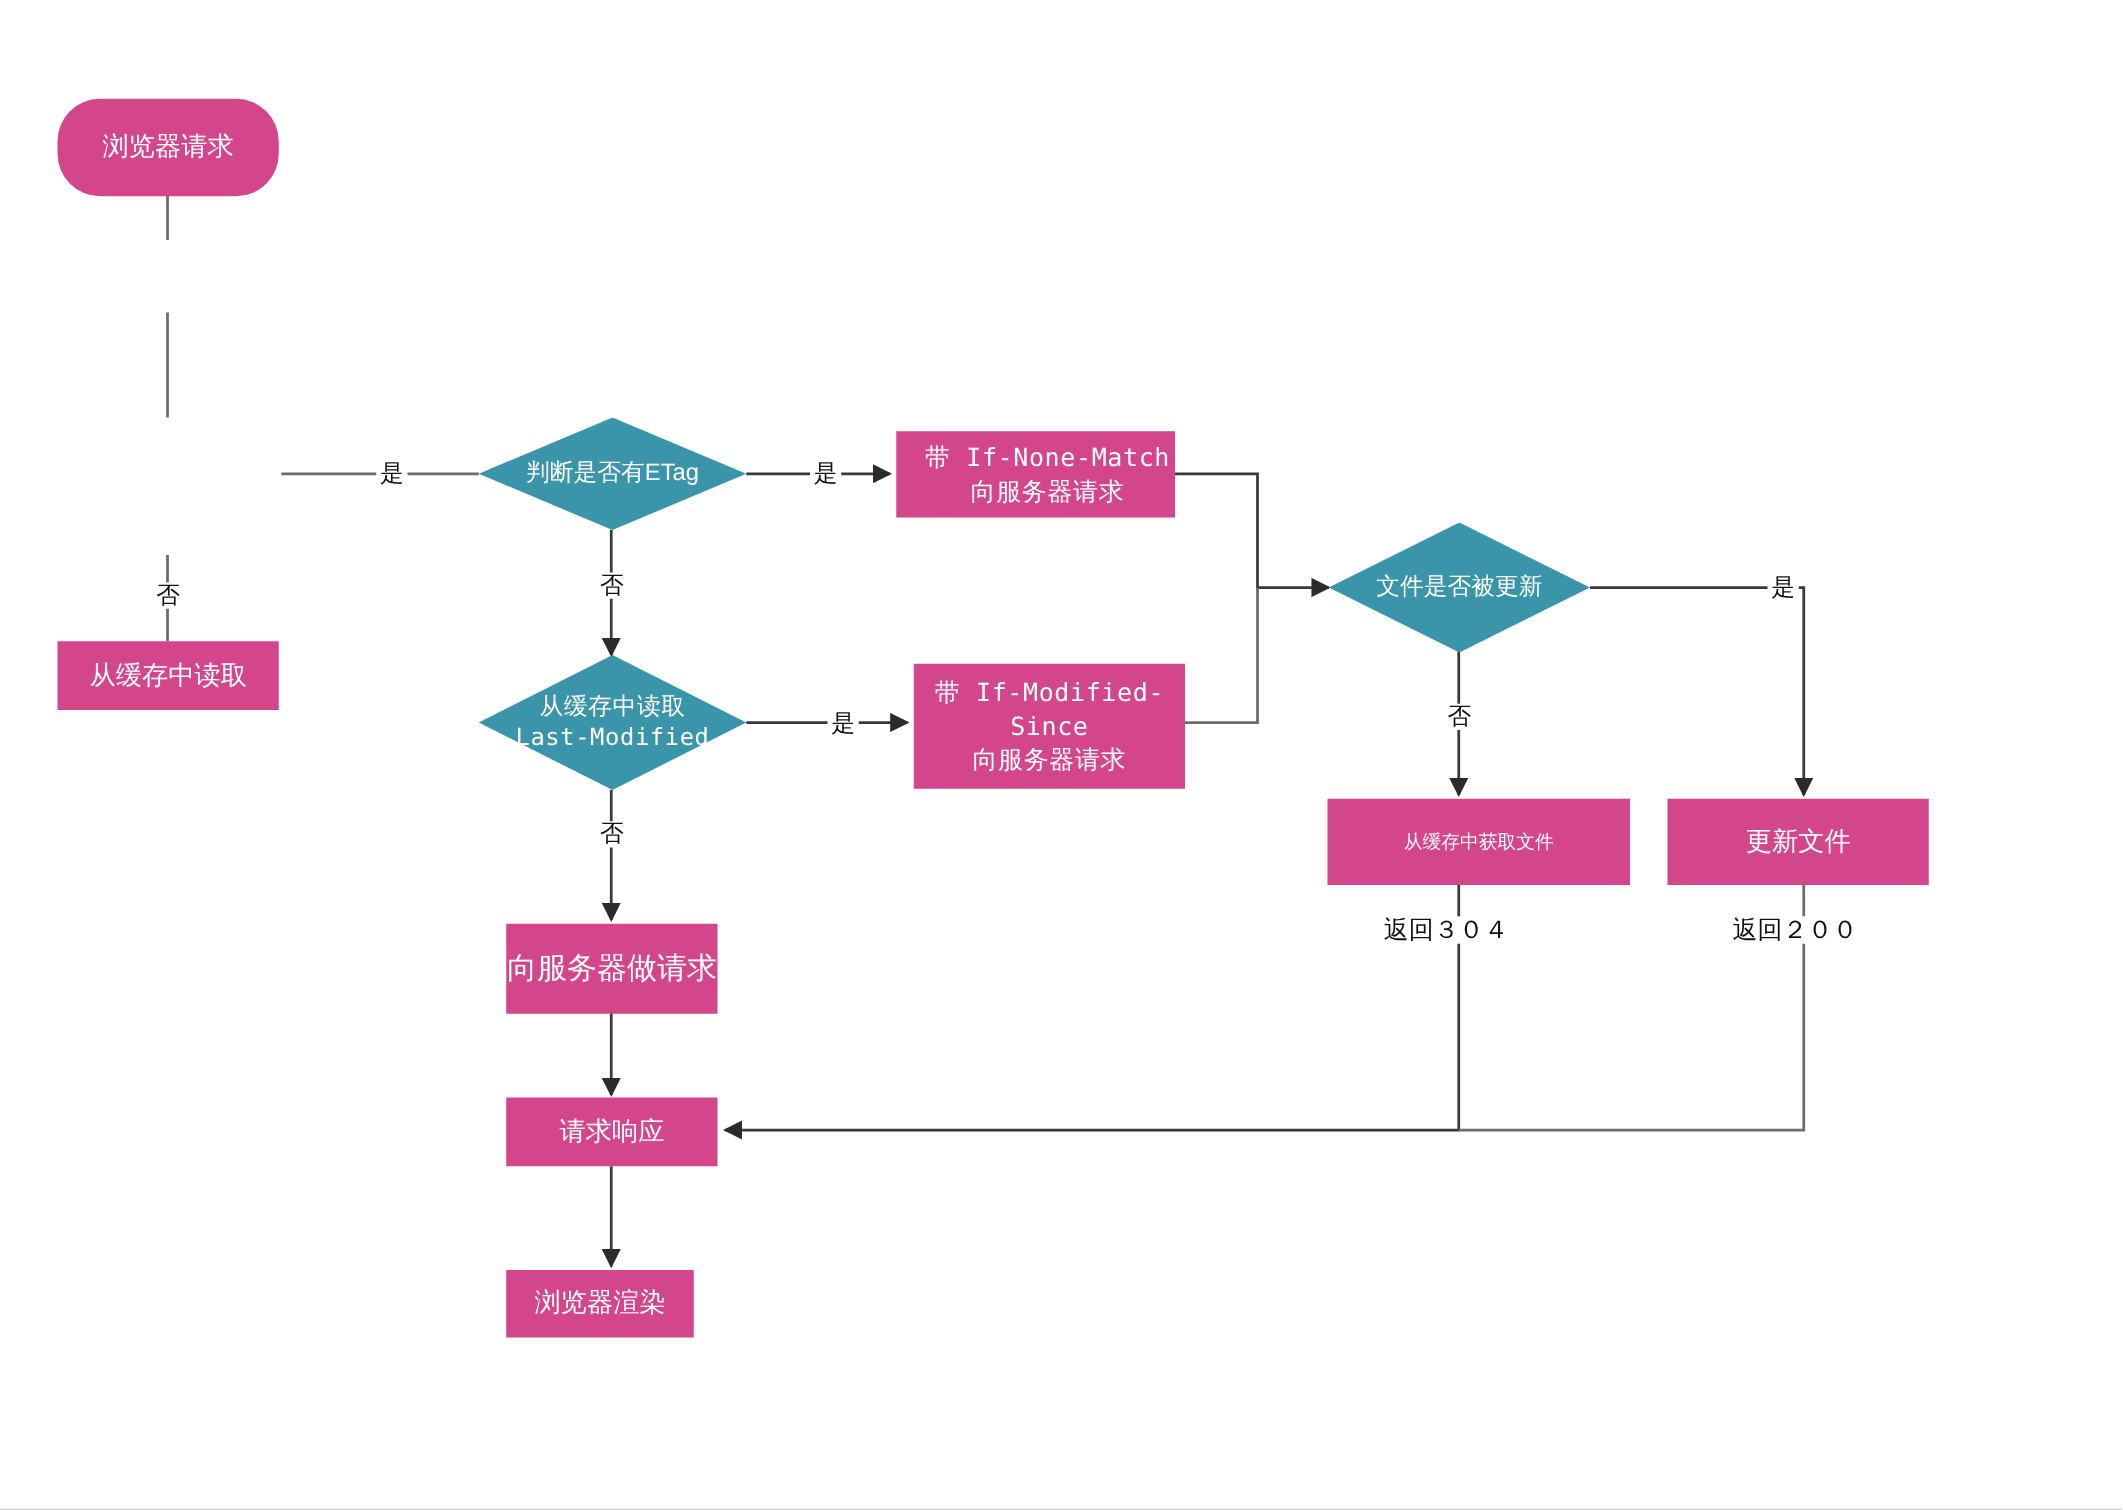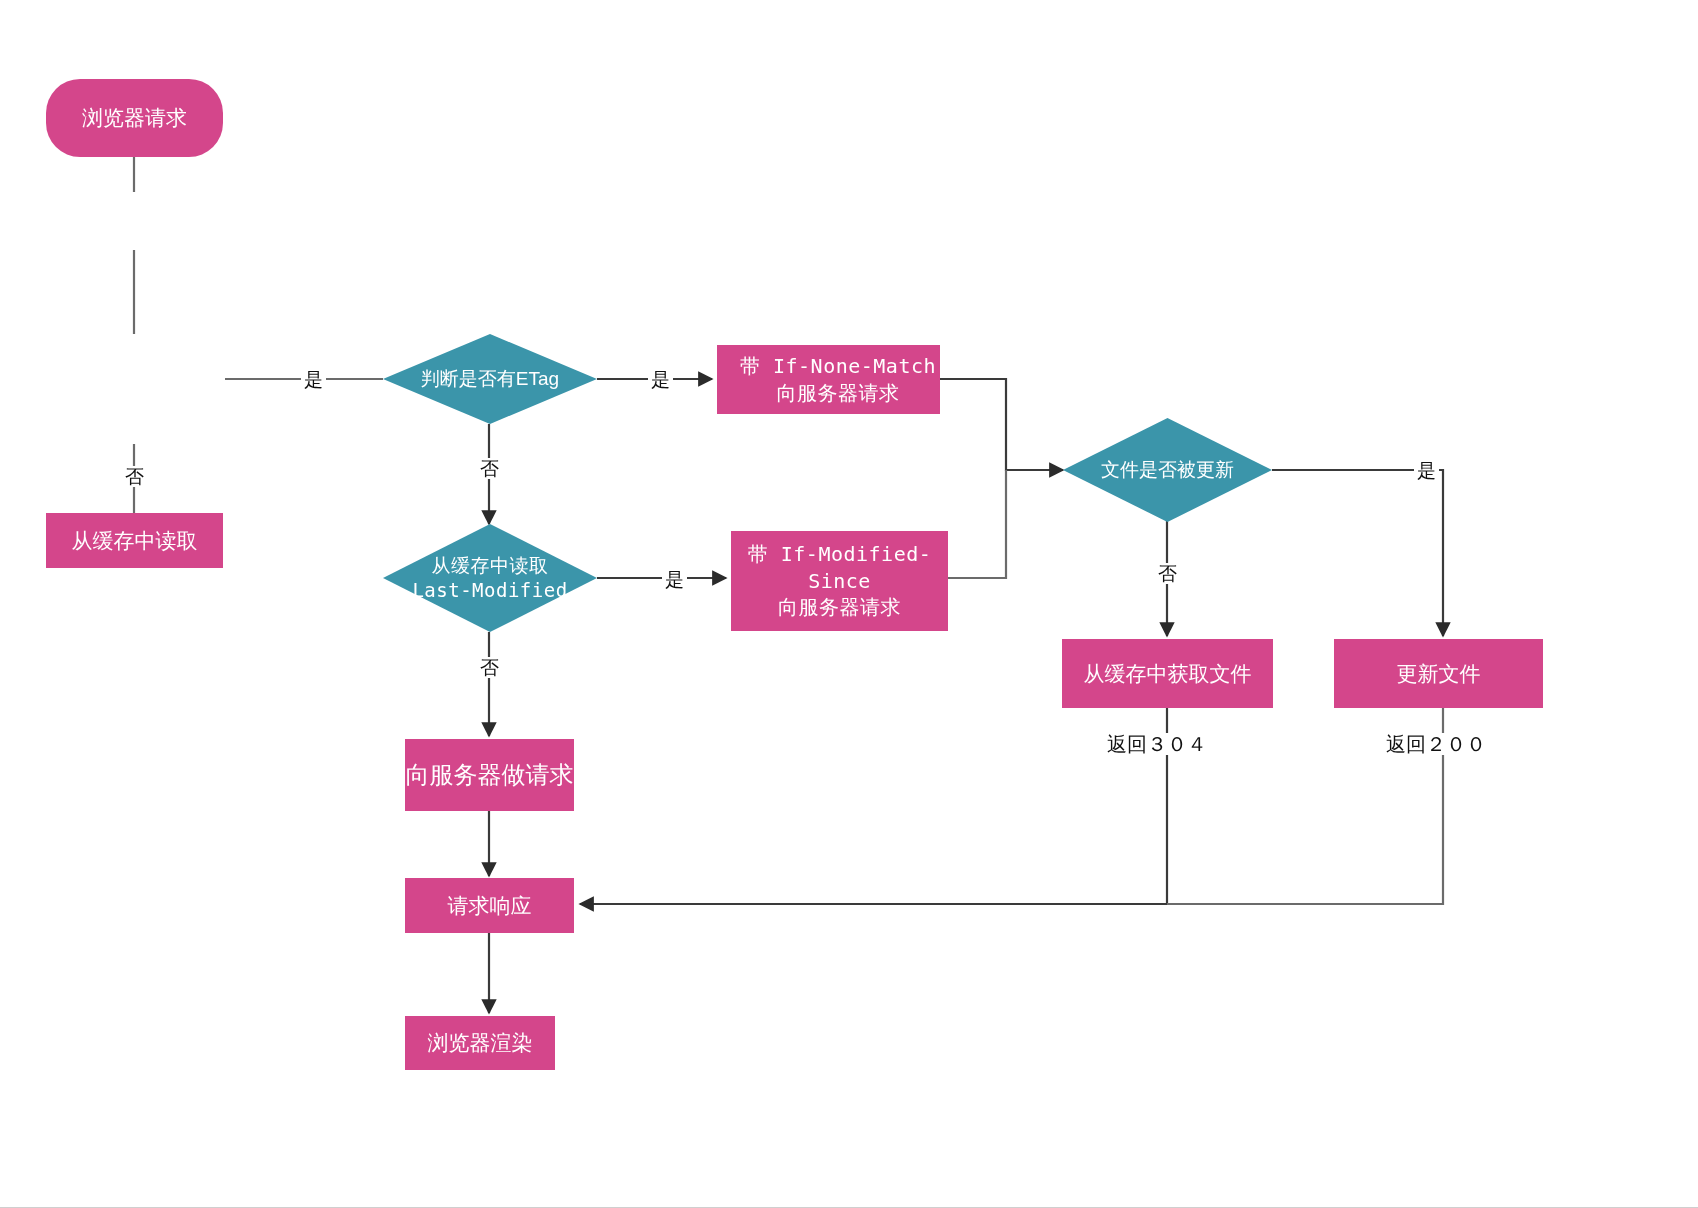--- a/index.html
+++ b/index.html
@@ -165,21 +165,21 @@
 
   <div class="node proc mono" style="left:731px; top:531px; width:217px; height:100px; font-size:20px;">带  If-Modified-
 Since
 向服务器请求</div>
 
   <div class="dec-wrap" style="left:1063px; top:418px; width:209px; height:104px;">
     <div class="dec-shape"></div>
     <div class="dec-label" style="font-size:19px;">文件是否被更新</div>
   </div>
 
-  <div class="node proc" style="left:1062px; top:639px; width:211px; height:69px; font-size:21px;">从缓存中获取文件</div>
+  <div class="node proc" style="left:1062px; top:639px; width:242px; height:69px; font-size:15px;">从缓存中获取文件</div>
 
   <div class="node proc" style="left:1334px; top:639px; width:209px; height:69px; font-size:21px;">更新文件</div>
 
   <div class="node proc" style="left:405px; top:739px; width:169px; height:72px; font-size:24px;">向服务器做请求</div>
 
   <div class="node proc" style="left:405px; top:878px; width:169px; height:55px; font-size:21px;">请求响应</div>
 
   <div class="node proc" style="left:405px; top:1016px; width:150px; height:54px; font-size:21px;">浏览器渲染</div>
 
   <div class="edge-label" style="left:301px; top:369px;">是</div>

